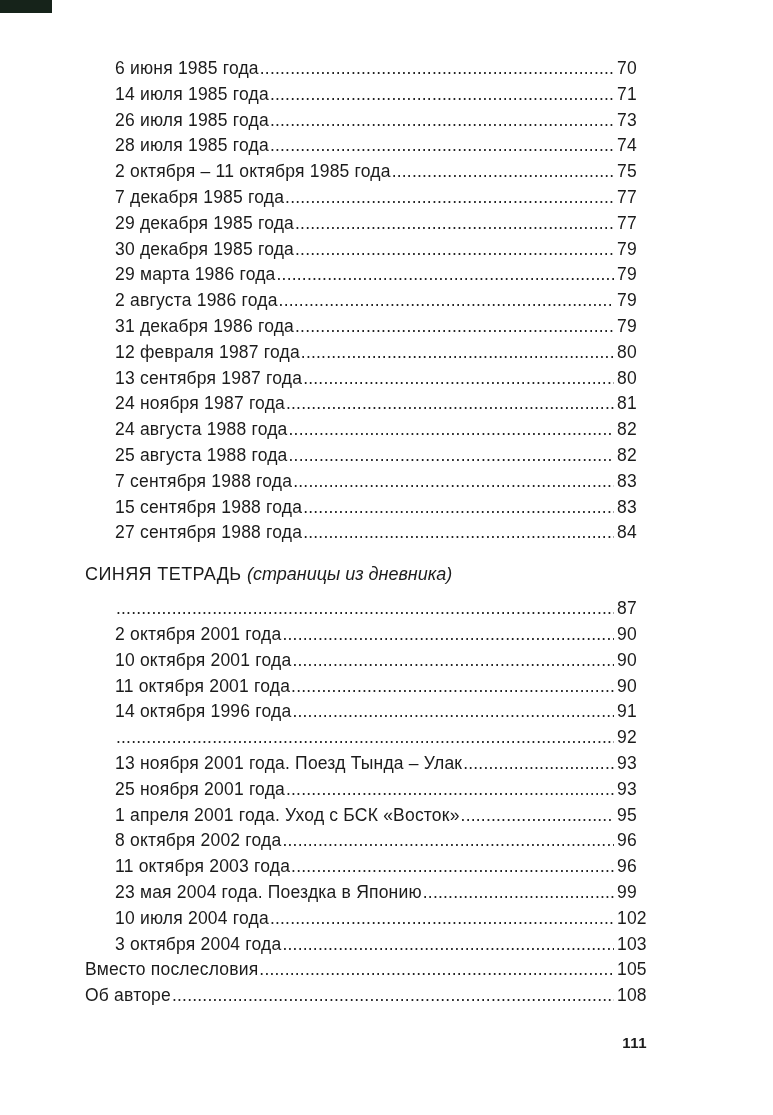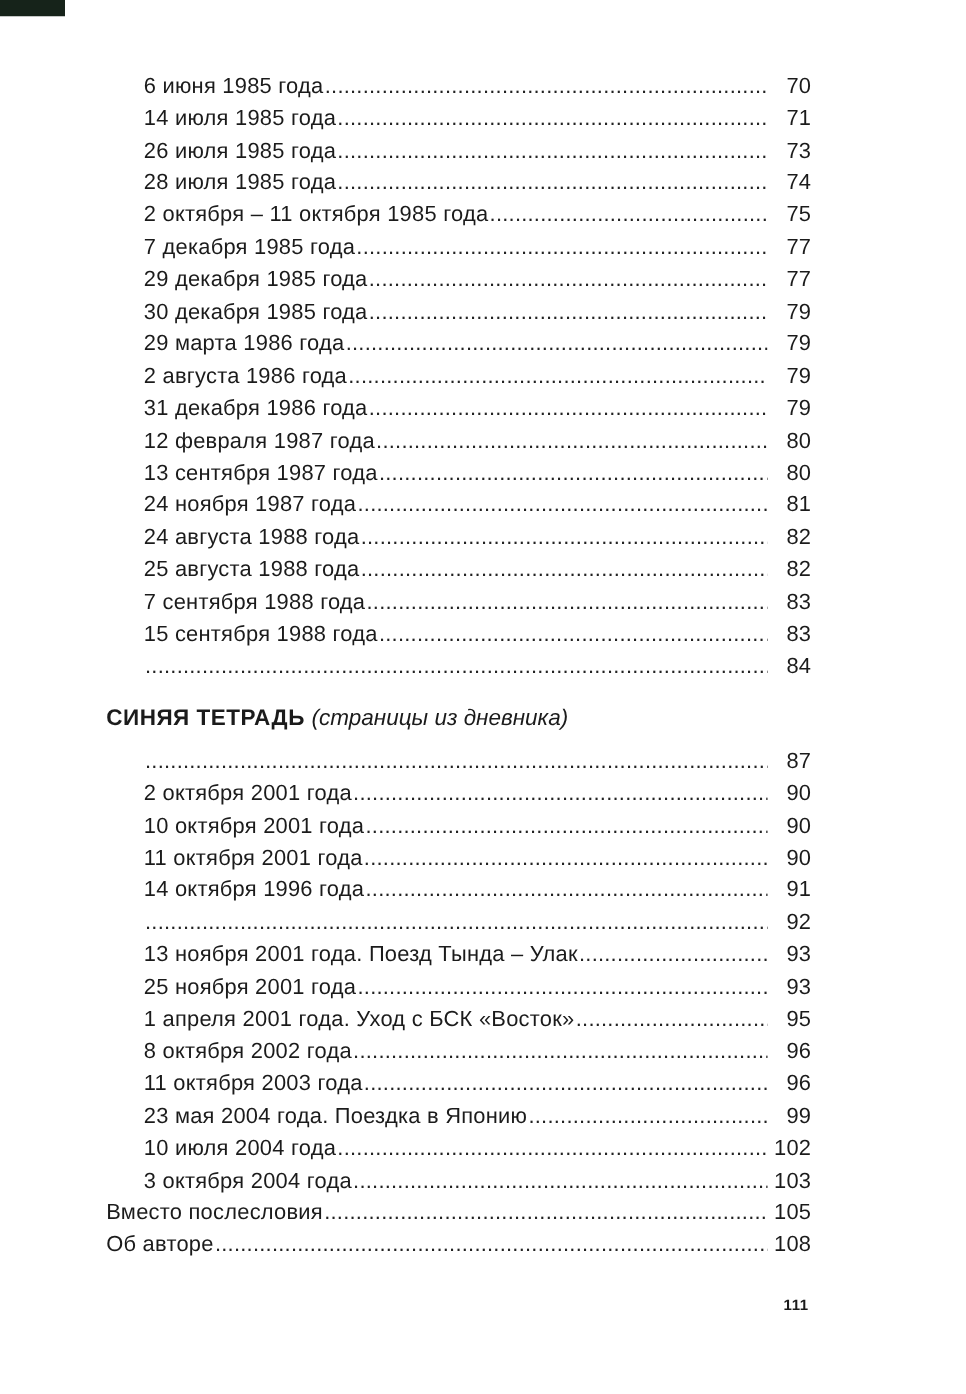--- a/index.html
+++ b/index.html
@@ -46,43 +46,42 @@
   }
   .toc-dots {
     flex: 1;
     overflow: hidden;
     white-space: nowrap;
     margin: 0 3px 0 1px;
     color: #222222;
   }
   .toc-page {
     min-width: 32px;
-    text-align: right;
     white-space: nowrap;
   }
   .section-header {
     margin: 15px 0 9px 0;
     font-size: 18px;
     line-height: 26px;
     white-space: nowrap;
   }
   .hdr-title {
-    font-weight: bold;
+    font-weight: normal;
     letter-spacing: 0.4px;
     margin-top: 40px;
   }
   .hdr-sub {
     font-style: italic;
     font-weight: normal;
   }
   .folio {
     position: absolute;
     right: 126px;
     bottom: 64px;
-    font-size: 12px;
+    font-size: 15px;
     font-weight: bold;
     letter-spacing: 0.5px;
   }
 </style>
 </head>
 <body>
 
 <div class="page">
   <div class="scan-artifact"></div>
   <div class="toc" id="toc-root">
@@ -170,20 +169,21 @@
         <span class="toc-title">7 сентября 1988 года</span>
         <span class="toc-dots">................................................................................................................................................................</span>
         <span class="toc-page">83</span>
       </div>
       <div class="toc-row indented">
         <span class="toc-title">15 сентября 1988 года</span>
         <span class="toc-dots">................................................................................................................................................................</span>
         <span class="toc-page">83</span>
       </div>
       <div class="toc-row indented">
+        <span class="toc-title">27 сентября 1988 года</span>
         <span class="toc-dots">................................................................................................................................................................</span>
         <span class="toc-page">84</span>
       </div>
       <div class="section-header"><span class="hdr-title">СИНЯЯ ТЕТРАДЬ </span><span class="hdr-sub">(страницы из дневника)</span></div>
       <div class="toc-row indented">
         <span class="toc-dots">................................................................................................................................................................</span>
         <span class="toc-page">87</span>
       </div>
       <div class="toc-row indented">
         <span class="toc-title">2 октября 2001 года</span>

